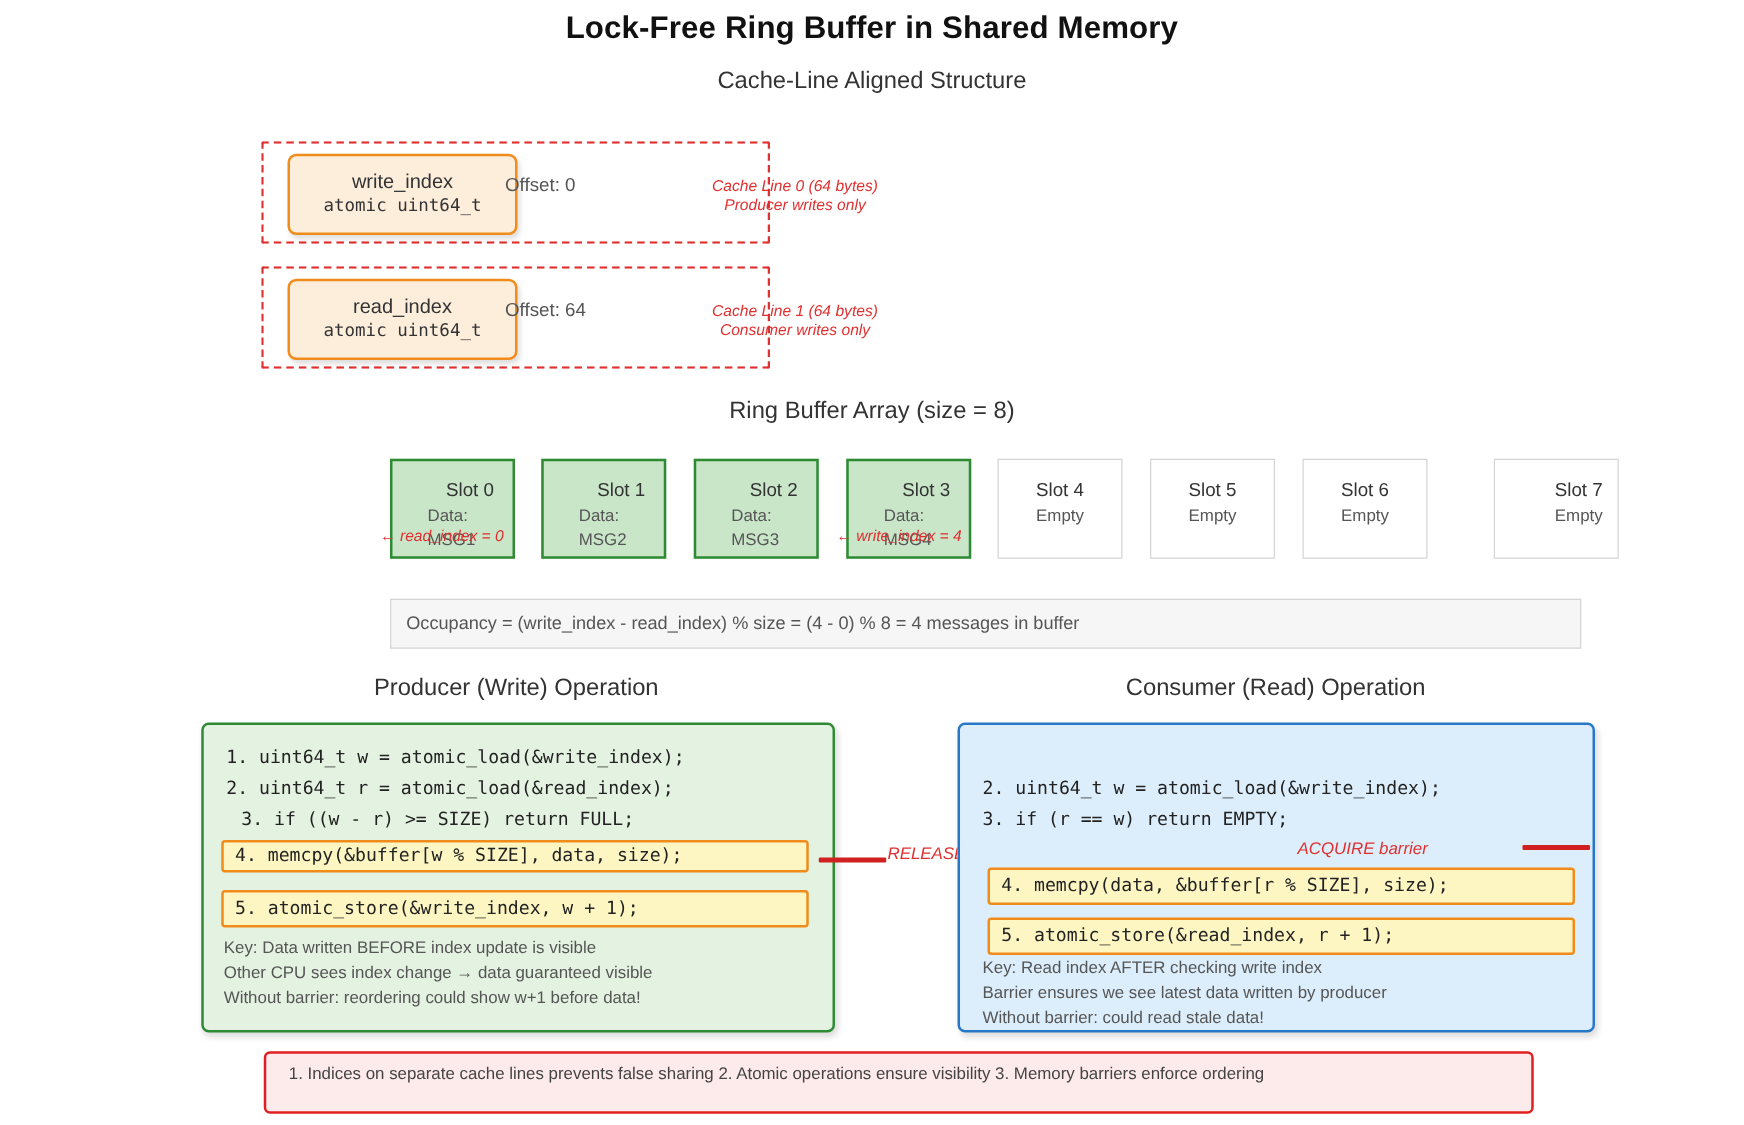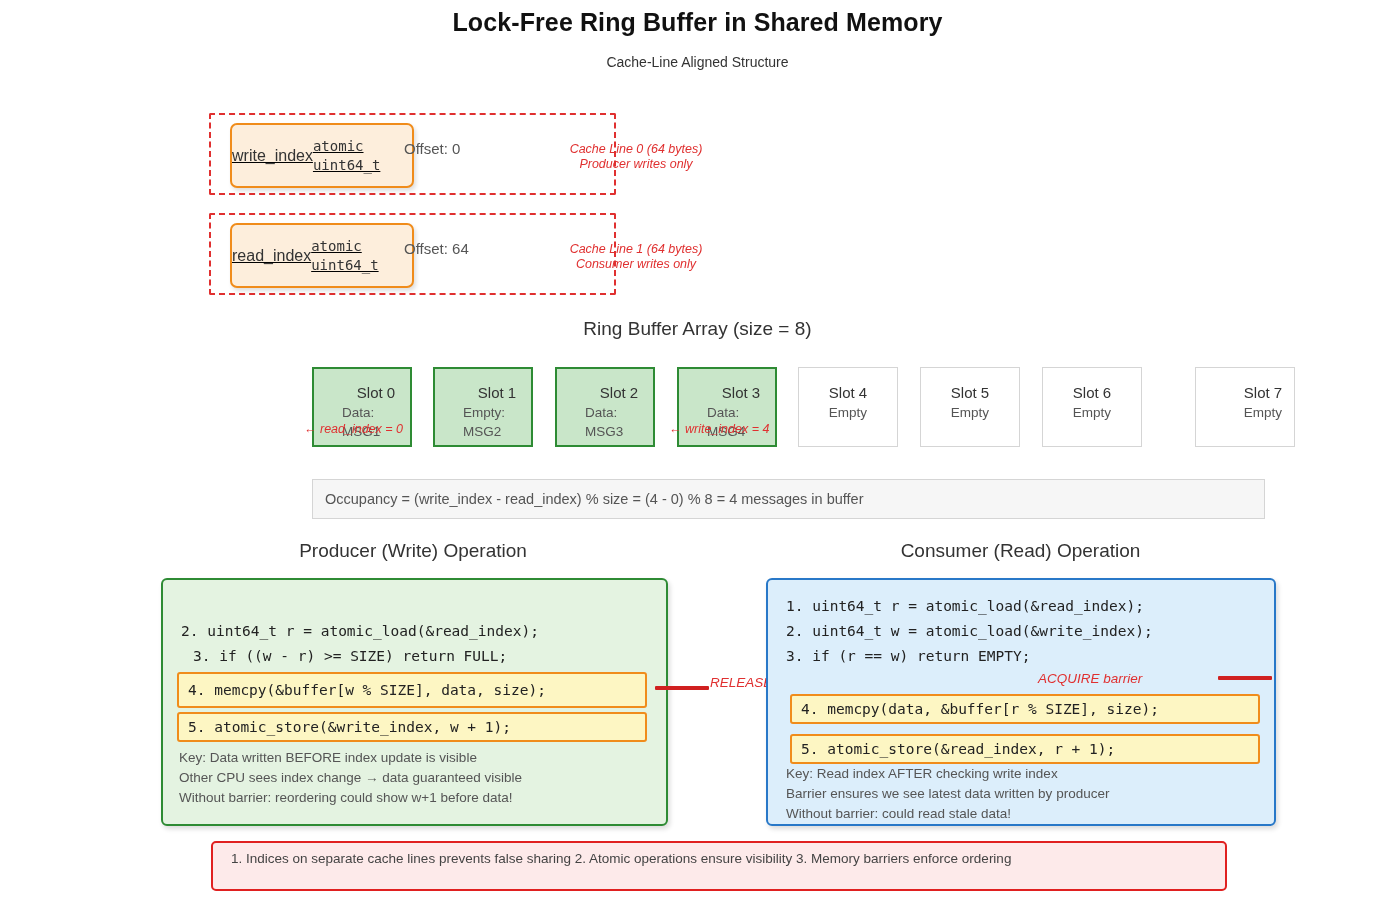--- a/index.html
+++ b/index.html
@@ -21,21 +21,21 @@
     left: 0; top: 8px; width: 1395px;
     text-align: center;
     font-size: 25px;
     font-weight: bold;
     color: #111111;
     letter-spacing: 0.1px;
   }
   #subtitle {
     left: 0; top: 54px; width: 1395px;
     text-align: center;
-    font-size: 14px;
+    font-size: 19px;
     color: #333333;
   }
   .section-title {
     font-size: 19px;
     color: #333333;
     text-align: center;
   }
   #ring-title { left: 0; top: 318px; width: 1395px; }
   #producer-title { left: 163px; top: 540px; width: 500px; }
   #consumer-title { left: 768px; top: 540px; width: 505px; }
@@ -48,24 +48,23 @@
   }
   #cacheline-0 { left: 209px; top: 113px; width: 403px; height: 78px; }
   #cacheline-1 { left: 209px; top: 213px; width: 403px; height: 78px; }
 
   .index-box {
     background: #fdeedc;
     border: 2px solid #f08c1b;
     border-radius: 7px;
     box-shadow: 2px 3px 4px rgba(0,0,0,0.13);
     display: flex;
-    flex-direction: row;
+    flex-direction: column;
     align-items: center;
     justify-content: center;
-    text-decoration: underline;
   }
   #write-index-box { left: 230px; top: 123px; width: 180px; height: 61px; }
   #read-index-box  { left: 230px; top: 223px; width: 180px; height: 61px; }
   .index-name {
     font-size: 16px;
     color: #333333;
     line-height: 20px;
   }
   .index-type {
     font-family: "DejaVu Sans Mono", "Liberation Mono", monospace;
@@ -266,21 +265,21 @@
 
 <div class="abs section-title" id="ring-title">Ring Buffer Array (size = 8)</div>
 <div id="slot-container">
     <div class="slot filled" style="left: 312px;">
       <div class="slot-name">Slot 0</div>
       <div class="slot-data">Data: MSG1</div>
       <div class="slot-ptr">← read_index = 0</div>
     </div>
     <div class="slot filled" style="left: 433px;">
       <div class="slot-name">Slot 1</div>
-      <div class="slot-data">Empty: MSG2</div>
+      <div class="slot-data">Data: MSG2</div>
     </div>
     <div class="slot filled" style="left: 555px;">
       <div class="slot-name">Slot 2</div>
       <div class="slot-data">Data: MSG3</div>
     </div>
     <div class="slot filled" style="left: 677px;">
       <div class="slot-name">Slot 3</div>
       <div class="slot-data">Data: MSG4</div>
       <div class="slot-ptr">← write_index = 4</div>
     </div>
@@ -301,37 +300,37 @@
       <div class="slot-data">Empty</div>
     </div>
   </div>
 
 <div class="abs" id="occupancy-bar">
   <span id="occupancy-text">Occupancy = (write_index - read_index) % size = (4 - 0) % 8 = 4 messages in buffer</span>
 </div>
 
 <div class="abs section-title" id="producer-title">Producer (Write) Operation</div>
 <div class="abs op-box" id="producer-box">
+  <div class="code-line" style="left:18px; top:18px;">1. uint64_t w = atomic_load(&amp;write_index);</div>
   <div class="code-line" style="left:18px; top:43px;">2. uint64_t r = atomic_load(&amp;read_index);</div>
   <div class="code-line" style="left:30px; top:68px;">3. if ((w - r) &gt;= SIZE) return FULL;</div>
-  <div class="code-hl" style="left:14px; top:92px; width:470px; height:36px;">4. memcpy(&amp;buffer[w % SIZE], data, size);</div>
+  <div class="code-hl" style="left:14px; top:92px; width:470px; height:26px;">4. memcpy(&amp;buffer[w % SIZE], data, size);</div>
   <div class="code-hl" style="left:14px; top:132px; width:470px; height:30px;">5. atomic_store(&amp;write_index, w + 1);</div>
   <div class="note-line" style="left:16px; top:170px;">Key: Data written BEFORE index update is visible</div>
   <div class="note-line" style="left:16px; top:190px;">Other CPU sees index change → data guaranteed visible</div>
   <div class="note-line" style="left:16px; top:210px;">Without barrier: reordering could show w+1 before data!</div>
 </div>
 
 <div class="abs barrier-line" style="left:655px; top:686px; width:54px;"></div>
 <div id="release-clip">
   <span class="barrier-label" style="left:60px; top:3px;">RELEASE barrier</span>
 </div>
 
 <div class="abs section-title" id="consumer-title">Consumer (Read) Operation</div>
 <div class="abs op-box" id="consumer-box">
-  <div class="code-line" style="left:18px; top:18px;">1. uint64_t r = atomic_load(&amp;read_index);</div>
   <div class="code-line" style="left:18px; top:43px;">2. uint64_t w = atomic_load(&amp;write_index);</div>
   <div class="code-line" style="left:18px; top:68px;">3. if (r == w) return EMPTY;</div>
   <div class="barrier-label" style="left:270px; top:91px;">ACQUIRE barrier</div>
   <div class="barrier-line" style="left:450px; top:96px; width:54px;"></div>
   <div class="code-hl" style="left:22px; top:114px; width:470px; height:30px;">4. memcpy(data, &amp;buffer[r % SIZE], size);</div>
   <div class="code-hl" style="left:22px; top:154px; width:470px; height:30px;">5. atomic_store(&amp;read_index, r + 1);</div>
   <div class="note-line" style="left:18px; top:186px;">Key: Read index AFTER checking write index</div>
   <div class="note-line" style="left:18px; top:206px;">Barrier ensures we see latest data written by producer</div>
   <div class="note-line" style="left:18px; top:226px;">Without barrier: could read stale data!</div>
 </div>

